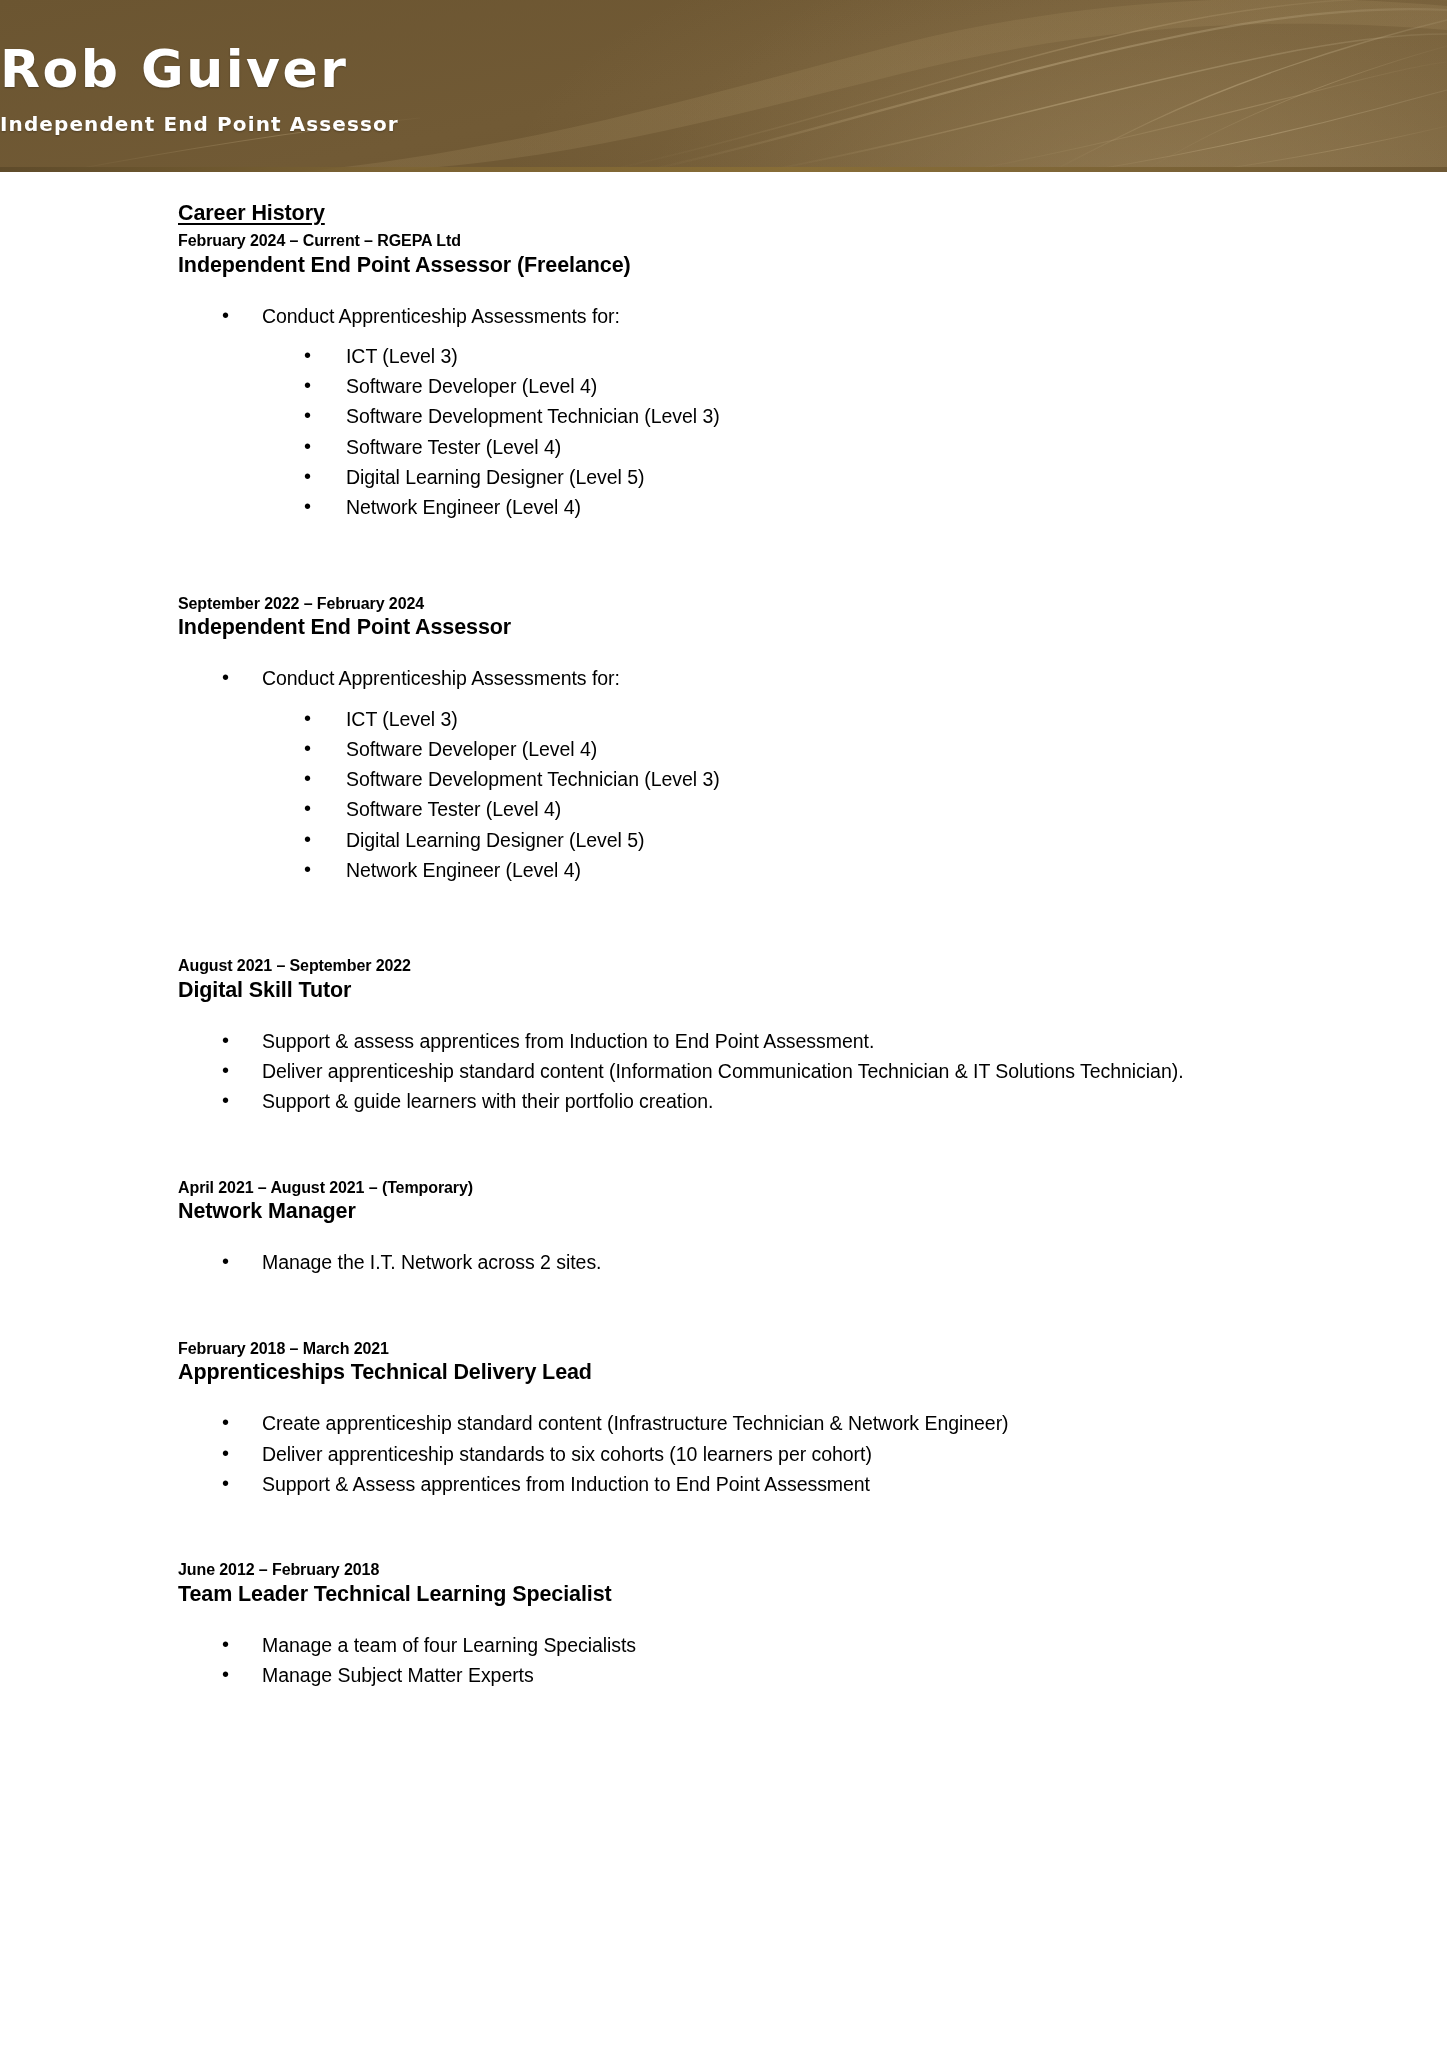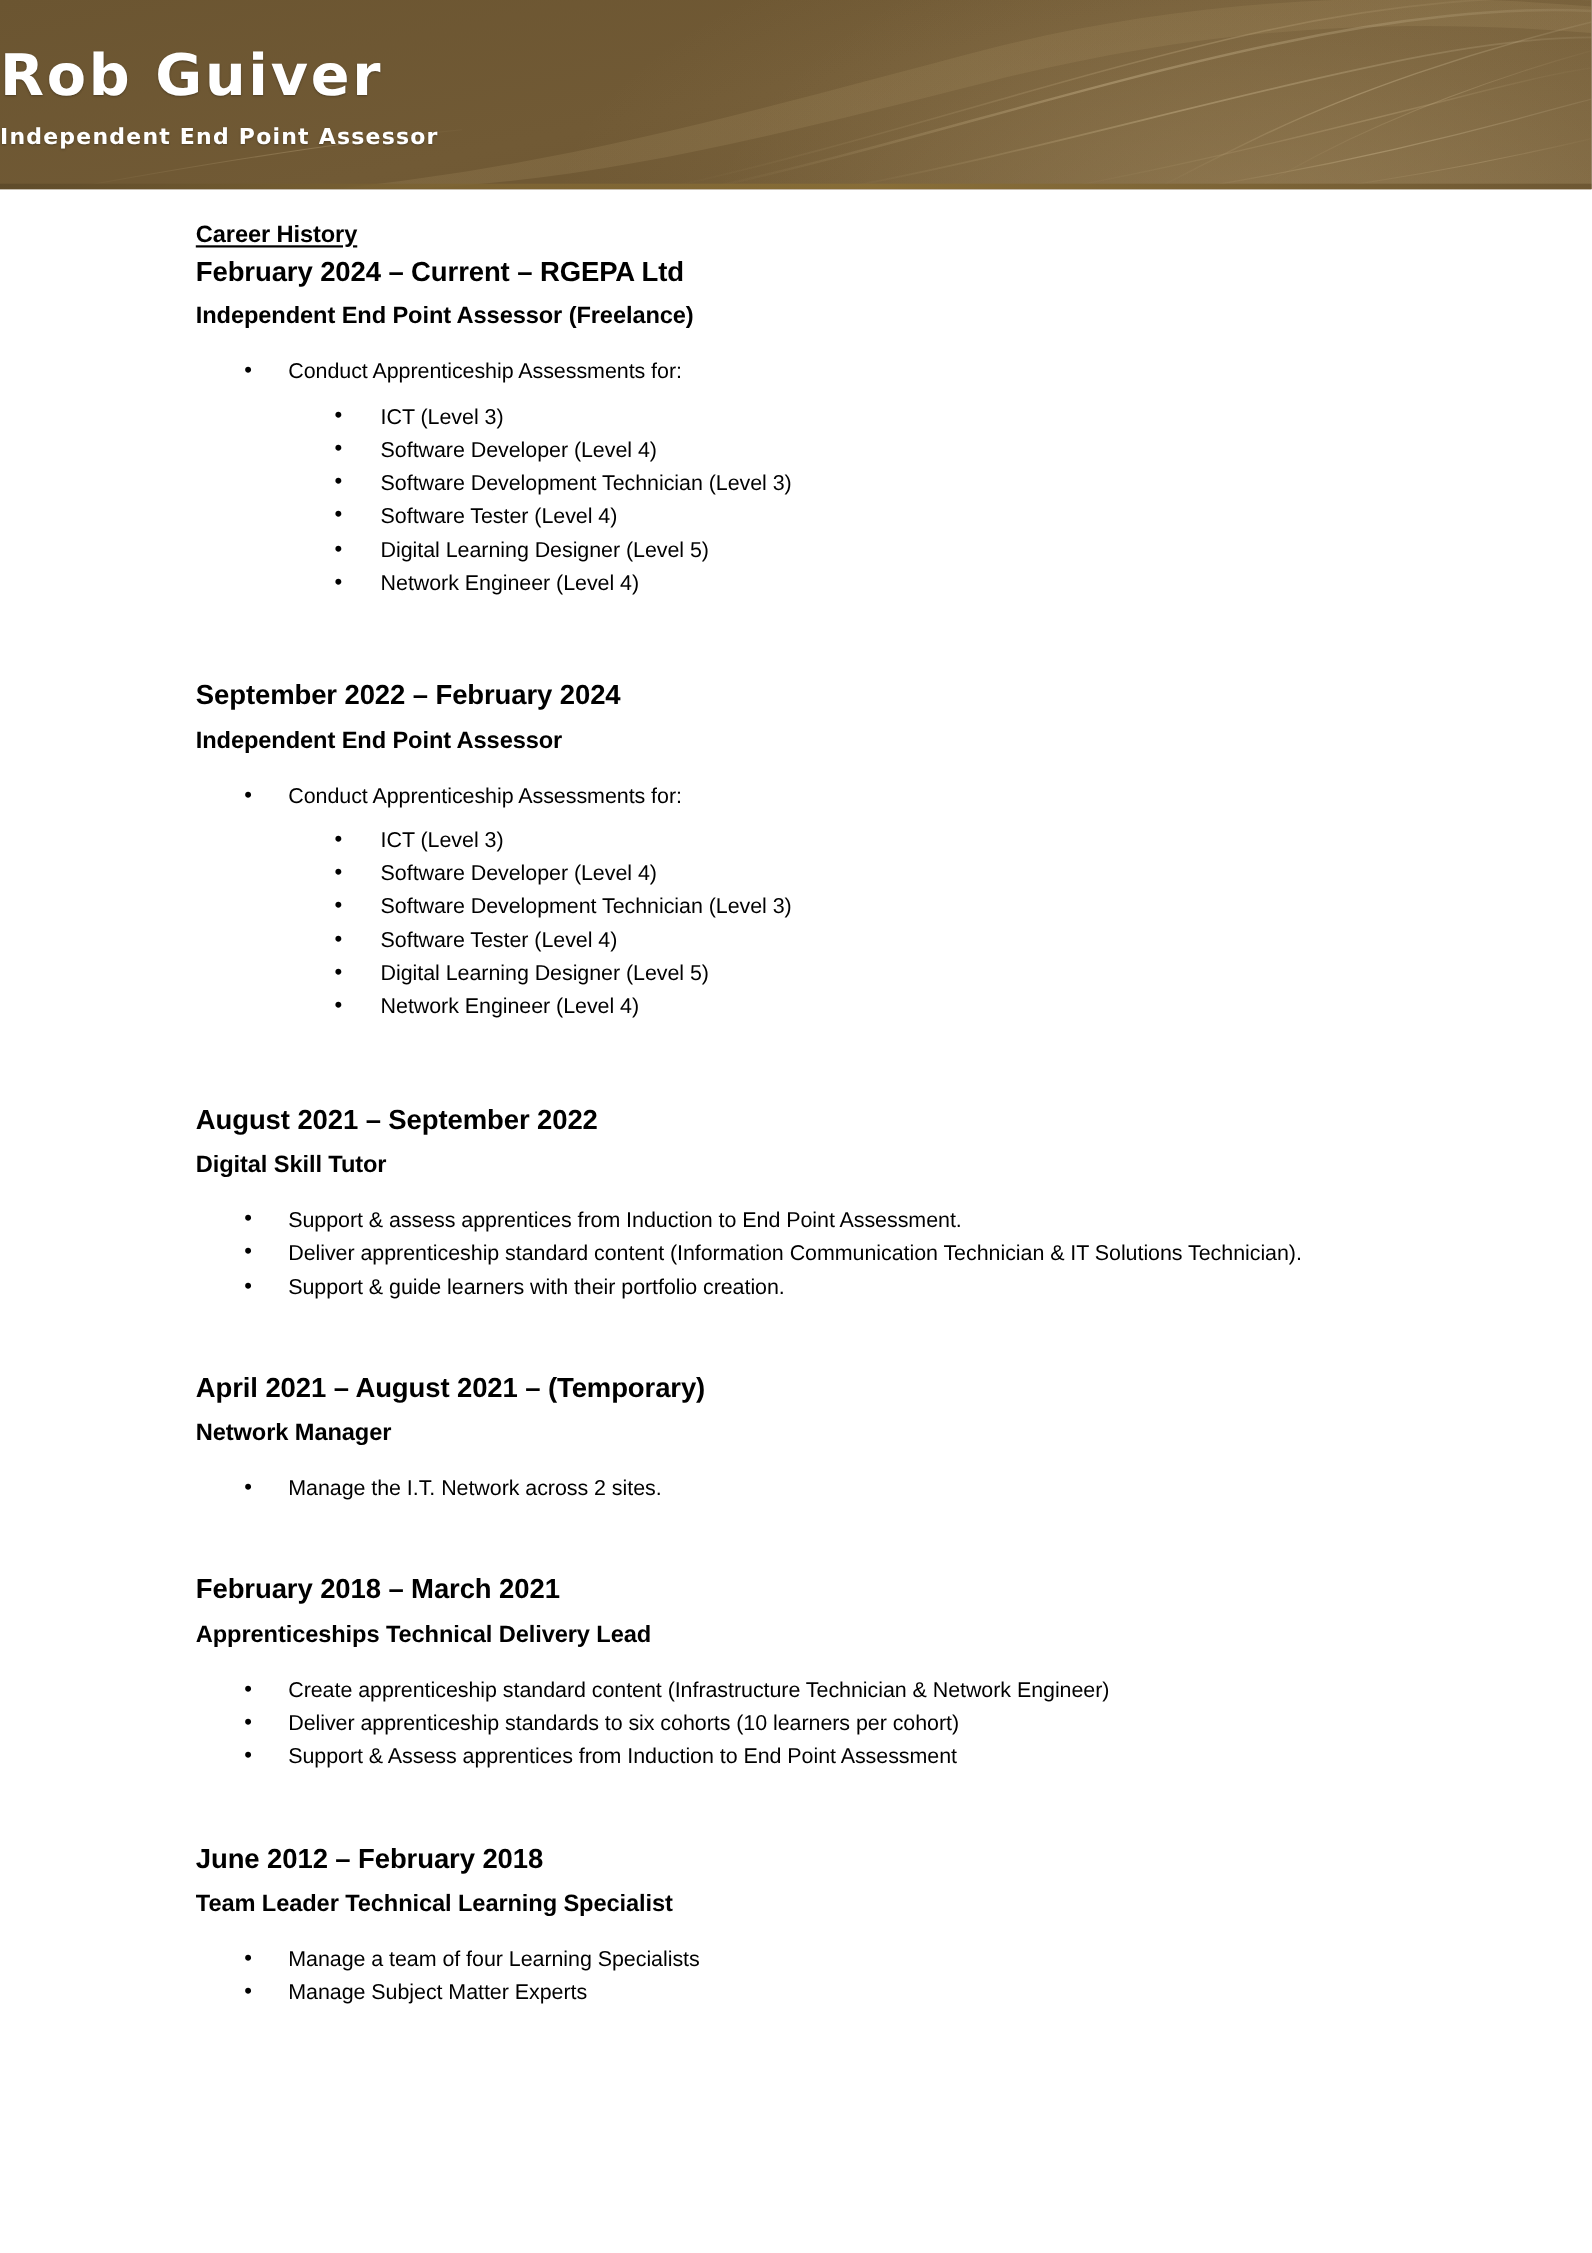--- a/index.html
+++ b/index.html
@@ -95,32 +95,32 @@
     text-decoration: underline;
     text-underline-offset: 3px;
     margin: 0 0 3px 0;
     line-height: 1.30;
   }
 
   .job { margin: 0; }
   .job-gap { height: 60px; }
 
   .job-heading {
-    font-size: 25px;
+    font-size: 16px;
     font-weight: 700;
     letter-spacing: -0.1px;
     line-height: 1.30;
     margin: 0;
   }
   .job-role {
     font-size: 21.5px;
     font-weight: 700;
     letter-spacing: -0.1px;
     line-height: 1.30;
-    margin: 11px 0 0 0;
+    margin: 0 0 0 0;
   }
 
   ul.bullets {
     list-style: none;
     margin: 0;
     padding: 0;
     padding-top: 22px;
   }
   ul.bullets > li {
     position: relative;

